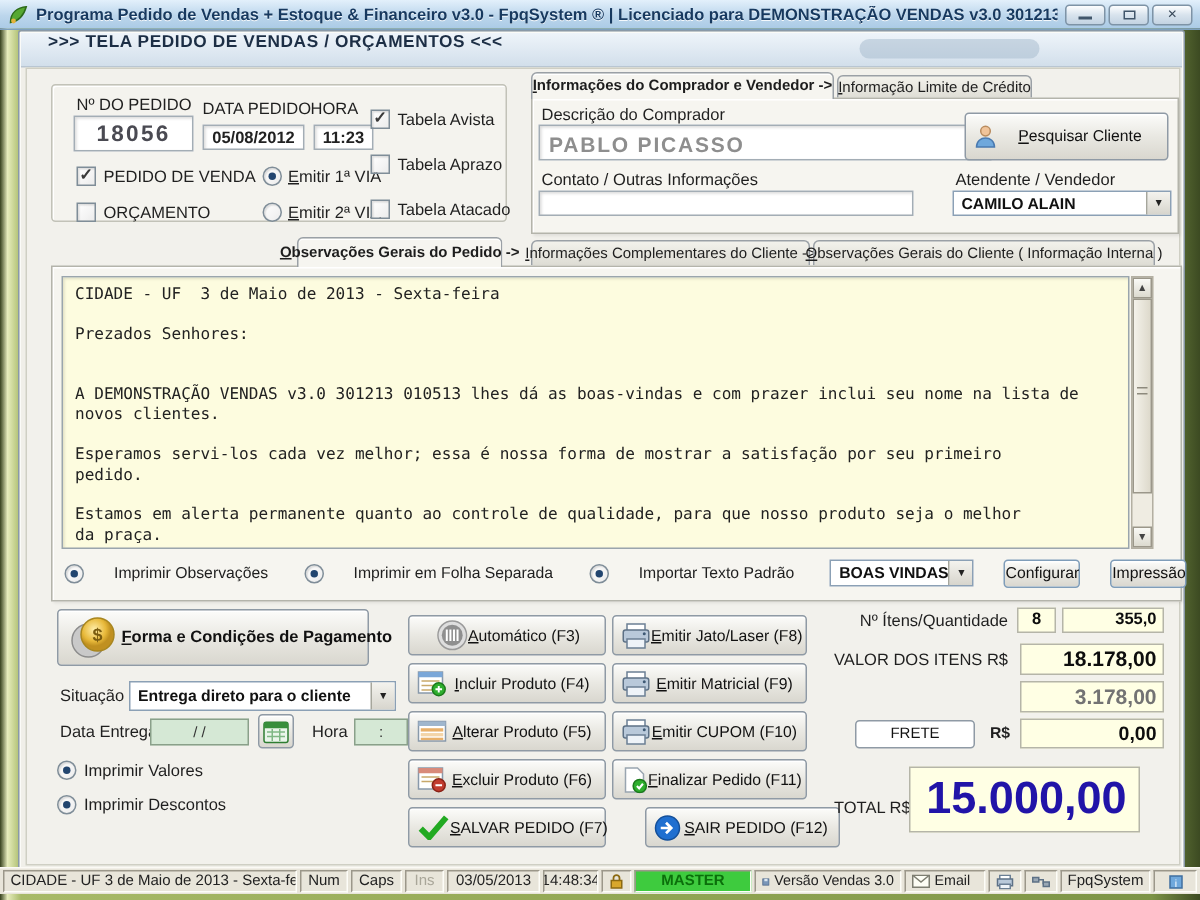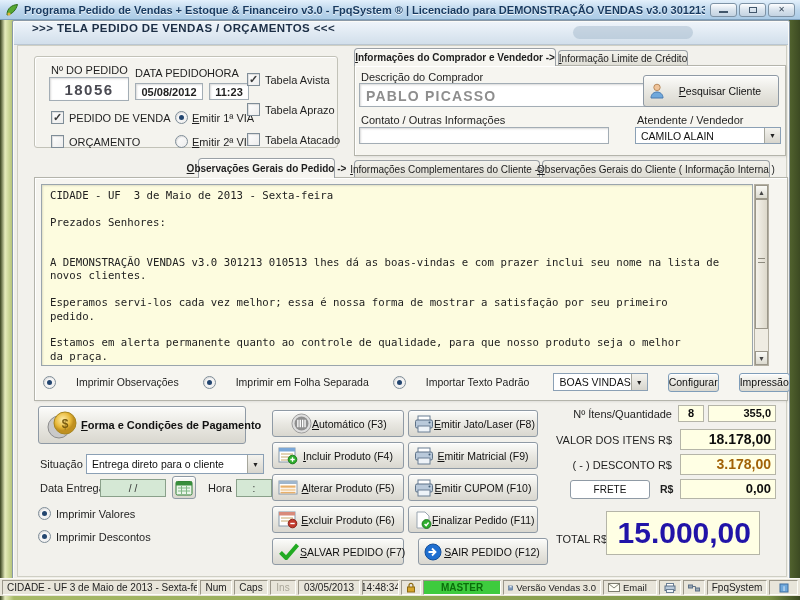--- a/index.html
+++ b/index.html
@@ -43,21 +43,21 @@
   .tab.active{background:#f6f5f0;font-weight:bold;z-index:3;box-shadow:inset 0 1px 0 #fff}
   .panel{position:absolute;background:#f6f5f0;border:1px solid #b4b4ab;box-shadow:inset 1px 1px 0 #fff,1px 1px 2px rgba(0,0,0,.08);z-index:2}
   .btn{display:flex;align-items:center;background:linear-gradient(180deg,#fcfcfa,#e9e8e2 50%,#d9d7cf);
     border:1px solid #8f9aa5;border-radius:3px;font-size:10.5px;color:#111;box-sizing:border-box;
     box-shadow:inset 0 1px 0 #fff;cursor:default}
   .abs{position:absolute}
   .cap{flex:1;text-align:center;white-space:nowrap}
   .mn{display:inline-block}
   .mn::first-letter{text-decoration:underline}
   .dd{display:flex;align-items:center;background:#fff;border:1px solid #8ba0b5;box-sizing:border-box;
-    font-size:10.5px;font-weight:normal;color:#111;padding-left:5px;white-space:nowrap}
+    font-size:10.5px;font-weight:bold;color:#111;padding-left:5px;white-space:nowrap}
   .dd .arr{margin-left:auto;width:15px;align-self:stretch;background:linear-gradient(180deg,#f4f3ee,#d7d5cd);
     border-left:1px solid #a6a69c;display:flex;align-items:center;justify-content:center;font-size:7px;color:#222}
   .memo{position:absolute;background:#fdfcdf;border:1px solid #9aa5ad;box-shadow:inset 1px 1px 2px rgba(0,0,0,.12);
     font-family:"DejaVu Sans Mono","Liberation Mono",monospace;font-size:10.7px;line-height:13.4px;color:#222;
     padding:4px 8px;white-space:pre-wrap;overflow:hidden;box-sizing:border-box}
   .sbar{position:absolute;width:15px;background:#efece2;border:1px solid #b3afa2;box-sizing:border-box}
   .sbtn{position:absolute;left:0;width:13px;height:14px;background:linear-gradient(180deg,#fafaf6,#dcdacf);
     border:1px solid #9b97; border:1px solid #9b978a;font-size:7px;color:#444;display:flex;align-items:center;justify-content:center;box-sizing:border-box}
   .thumb{position:absolute;left:0;width:13px;background:linear-gradient(90deg,#f4f2ea,#ddd9cb);border:1px solid #9b978a;box-sizing:border-box}
   .grip{width:7px;margin:0 auto;border-top:1px solid #8d8a7d;border-bottom:1px solid #8d8a7d;height:3px;position:relative;top:45%}
@@ -364,39 +364,38 @@
       <div class="btn abs" style="left:390px;top:460px;width:130px;height:27px;padding:0 5px">
         <span style="display:flex">
           <svg width="18" height="18" viewBox="0 0 18 18">
               <path d="M3 1h8l4 4v12H3z" fill="#fff" stroke="#99a5b0"></path>
               <circle cx="12.5" cy="13" r="4.4" fill="#2eaf2e" stroke="#1c7a1c"></circle>
               <path d="M10.6 13l1.5 1.6 2.5-3.1" stroke="#fff" stroke-width="1.4" fill="none"></path>
             </svg>
         </span>
         <span class="cap mn">Finalizar Pedido  (F11)</span>
       </div>
-      <div class="btn abs" style="left:400px;top:492px;width:130px;height:27px;padding:0 5px">
+      <div class="btn abs" style="left:412px;top:492px;width:130px;height:27px;padding:0 5px">
         <span style="display:flex">
           <svg width="18" height="18" viewBox="0 0 18 18">
               <circle cx="9" cy="9" r="8" fill="#1f6fd0" stroke="#14509a"></circle>
               <path d="M4.5 9h6M8 5.5L11.5 9 8 12.5" stroke="#fff" stroke-width="1.8" fill="none"></path>
             </svg>
         </span>
         <span class="cap mn">SAIR  PEDIDO  (F12)</span>
       </div>
 
       <span class="lbl" style="left:440px;top:362px;width:214px;text-align:right">Nº Ítens/Quantidade</span>
       <div class="val" style="left:660px;top:359px;width:26px;height:17px;font-size:11px;text-align:center;padding:1px 0 0 0">8</div>
       <div class="val" style="left:690px;top:359px;width:68px;height:17px;font-size:11px">355,0</div>
 
       <span class="lbl" style="left:440px;top:388px;width:214px;text-align:right">VALOR DOS ITENS R$</span>
       <div class="val" style="left:662px;top:383px;width:96px;height:21px;font-size:14px">18.178,00</div>
 
-      <span class="lbl" style="left:440px;top:413px;width:214px;text-align:right">( - ) DESCONTO R$</span>
-      <div class="val" style="left:662px;top:408px;width:96px;height:21px;font-size:14px;color:#a16207">3.178,00</div>
+      <div class="val" style="left:662px;top:408px;width:96px;height:21px;font-size:14px;color:#737373">3.178,00</div>
 
       <div class="btn abs" style="left:552px;top:434px;width:80px;height:19px;background:#fff">
           <span class="cap" style="font-size:10px">FRETE</span>
         </div>
       <span class="lbl" style="left:642px;top:437px;font-weight:bold;font-size:10.5px">R$</span>
       <div class="val" style="left:662px;top:433px;width:96px;height:20px">0,00</div>
 
       <span class="lbl" style="left:538px;top:487px">TOTAL R$</span>
       <div class="val totalv" style="left:588px;top:465px;width:154px;height:44px">15.000,00</div>
     </div>

